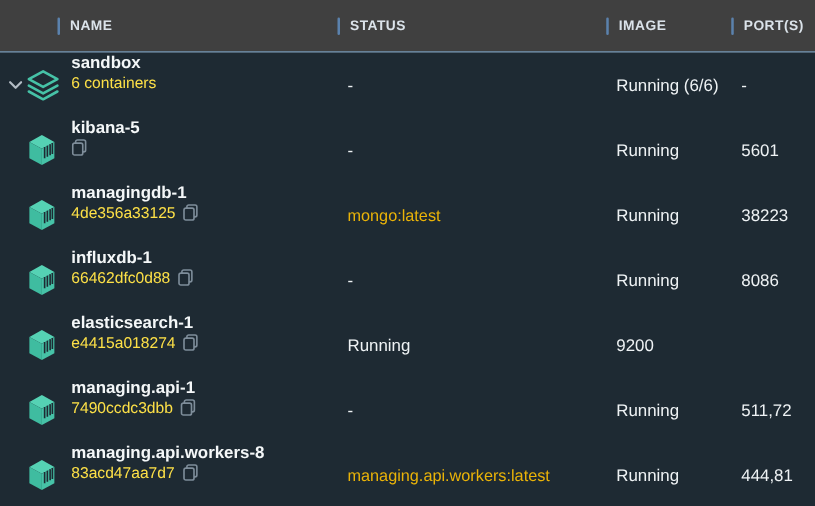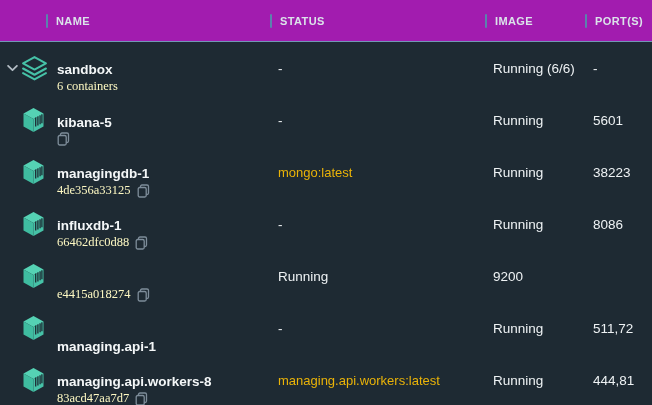--- a/index.html
+++ b/index.html
@@ -2,33 +2,33 @@
 <html><head>
 <meta charset="utf-8">
 <style>
   html,body{margin:0;padding:0;background:#1e2a33;}
   body{width:652px;height:405px;overflow:hidden;
        font-family:"Liberation Sans","DejaVu Sans",sans-serif;
        color:#eef2f4;-webkit-font-smoothing:antialiased;}
   .table{width:652px;height:405px;display:flex;flex-direction:column;}
   .hdr{height:41px;flex:0 0 41px;display:grid;
        grid-template-columns:270px 215px 100px 1fr;
-       align-items:center;border-bottom:1px solid #7396b5;background:#a21caf;}
+       align-items:center;border-bottom:1px solid #7396b5;background:#404040;}
   .hcell{display:flex;align-items:center;gap:8px;white-space:nowrap;}
   .hcell.first{padding-left:46px;}
   .pipe{display:inline-block;width:2px;height:14px;background:#5b82ad;border-radius:1px;}
   .hlabel{font-size:11px;font-weight:700;letter-spacing:.4px;color:#dbe3ea;}
   .row{height:52px;flex:0 0 52px;display:grid;
        grid-template-columns:270px 215px 100px 1fr;align-items:center;}
-  .namecell{position:relative;height:100%;display:flex;align-items:flex-end;}
+  .namecell{position:relative;height:100%;display:flex;align-items:flex-start;}
   .chev{position:absolute;left:7px;top:50%;transform:translateY(-50%);line-height:0;}
   .rowicon{position:absolute;left:21px;top:50%;transform:translateY(-50%);line-height:0;}
   .nametext{margin-left:57px;display:flex;flex-direction:column;gap:2px;}
   .nm{font-size:13.5px;font-weight:700;color:#f4f7f8;}
-  .sub{font-size:12.5px;color:#fef9c3;display:flex;align-items:center;gap:6px;font-family:Liberation Serif, serif;}
+  .sub{font-size:12.5px;color:#fde047;display:flex;align-items:center;gap:6px;}
   .cell{padding-left:8px;font-size:13.5px;white-space:nowrap;}
   .imglink{color:#eab308;font-size:13px;}
   .dash{color:#eef2f4;}
   .copy{line-height:0;cursor:pointer;}
 </style>
 </head>
 <body>
 
 <div class="table">
   <div class="hdr">
@@ -163,20 +163,21 @@
     <path d="M2 6.5 L12 12 L12 25 L2 19.5 Z" fill="#3fbca0"></path>
     <path d="M22 6.5 L12 12 L12 25 L22 19.5 Z" fill="#46c2a7"></path>
     <g stroke="#1e2a33" stroke-width="1.3">
       <line x1="14.2" y1="10.6" x2="14.2" y2="19.5"></line>
       <line x1="16.4" y1="9.5" x2="16.4" y2="18.4"></line>
       <line x1="18.6" y1="8.4" x2="18.6" y2="17.2"></line>
       <line x1="20.4" y1="7.4" x2="20.4" y2="16.2"></line>
     </g>
   </svg></span>
           <div class="nametext">
+            <span class="nm">elasticsearch-1</span>
             <span class="sub">
               <span>e4415a018274</span>
               <span class="copy"><svg width="13" height="14" viewBox="0 0 13 14">
     <rect x="3.5" y="1" width="8" height="9.5" rx="1.5" fill="none" stroke="#7e8d9a" stroke-width="1.3"></rect>
     <rect x="1.2" y="3.5" width="8" height="9.5" rx="1.5" fill="#1e2a33" stroke="#7e8d9a" stroke-width="1.3"></rect>
   </svg></span>
             </span>
           </div>
         </div>
         <div class="cell">Running</div>
@@ -190,20 +191,27 @@
     <path d="M22 6.5 L12 12 L12 25 L22 19.5 Z" fill="#46c2a7"></path>
     <g stroke="#1e2a33" stroke-width="1.3">
       <line x1="14.2" y1="10.6" x2="14.2" y2="19.5"></line>
       <line x1="16.4" y1="9.5" x2="16.4" y2="18.4"></line>
       <line x1="18.6" y1="8.4" x2="18.6" y2="17.2"></line>
       <line x1="20.4" y1="7.4" x2="20.4" y2="16.2"></line>
     </g>
   </svg></span>
           <div class="nametext">
             <span class="nm">managing.api-1</span>
+            <span class="sub">
+              <span>7490ccdc3dbb</span>
+              <span class="copy"><svg width="13" height="14" viewBox="0 0 13 14">
+    <rect x="3.5" y="1" width="8" height="9.5" rx="1.5" fill="none" stroke="#7e8d9a" stroke-width="1.3"></rect>
+    <rect x="1.2" y="3.5" width="8" height="9.5" rx="1.5" fill="#1e2a33" stroke="#7e8d9a" stroke-width="1.3"></rect>
+  </svg></span>
+            </span>
           </div>
         </div>
         <div class="cell dash">-</div>
         <div class="cell">Running</div>
         <div class="cell">511,72</div>
       </div>
       <div class="row">
         <div class="namecell">
           <span class="rowicon"><svg width="25" height="26" viewBox="0 0 24 26">
     <path d="M12 1 L22 6.5 L12 12 L2 6.5 Z" fill="#55d2b4"></path>

